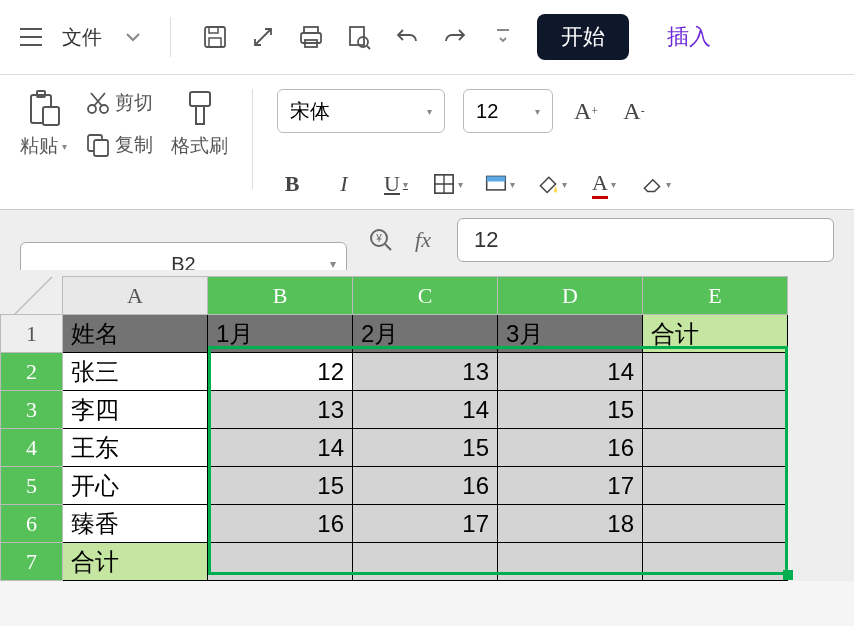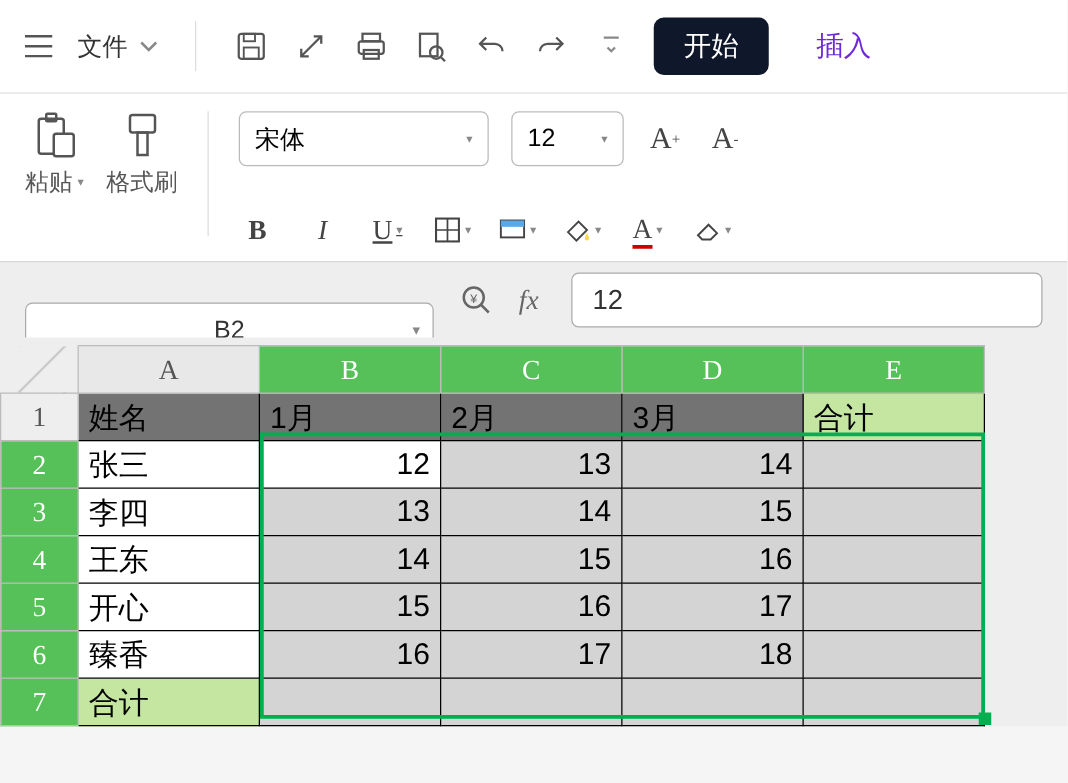--- a/index.html
+++ b/index.html
@@ -1,33 +1,33 @@
 <!DOCTYPE html>
 <html><head>
 <meta charset="utf-8">
 <style>
 * { box-sizing: border-box; margin: 0; padding: 0; }
 body { font-family: "Microsoft YaHei", Arial, sans-serif; background: #f5f5f5; width: 854px; height: 626px; overflow: hidden; }
 
 .menubar { height: 75px; background: #fff; border-bottom: 1px solid #ddd; display: flex; align-items: center; padding: 0 20px; gap: 20px; }
-.menu-item { display: flex; align-items: center; gap: 10px; font-size: 20px; color: #333; cursor: pointer; }
+.menu-item { display: flex; align-items: center; gap: 24px; font-size: 20px; color: #333; cursor: pointer; }
 .menu-sep { width: 1px; height: 40px; background: #ddd; margin: 0 10px; }
 .icon-btn { width: 28px; height: 28px; display: flex; align-items: center; justify-content: center; color: #555; cursor: pointer; }
 .tab-active { background: #0f172a; color: #fff; padding: 8px 24px; border-radius: 8px; font-size: 22px; font-weight: 500; }
 .tab-item { font-size: 22px; color: #6d28d9; padding: 8px 18px; }
 
 .ribbon { height: 135px; background: #fff; border-bottom: 1px solid #ccc; display: flex; padding: 14px 20px 10px; gap: 24px; }
 .ribbon-group { display: flex; flex-direction: column; justify-content: space-between; align-items: center; }
 .ribbon-row { display: flex; align-items: center; gap: 18px; }
 .ribbon-label { font-size: 19px; color: #555; display: flex; align-items: center; gap: 4px; }
 .big-icon { width: 38px; height: 38px; display: flex; align-items: center; justify-content: center; color: #555; }
 .ribbon-sep { width: 1px; height: 100px; background: #ddd; }
 
 .font-select { height: 44px; border: 1px solid #bbb; border-radius: 6px; display: flex; align-items: center; padding: 0 12px; font-size: 20px; background: #fff; justify-content: space-between; }
-.font-name { width: 200px; }
+.font-name { width: 168px; }
 .font-size { width: 90px; }
 
 .fmt-row { display: flex; gap: 22px; align-items: center; margin-top: 14px; }
 .fmt-btn { width: 30px; height: 30px; display: flex; align-items: center; justify-content: center; font-size: 22px; color: #444; font-family: Georgia, serif; }
 
 .formula-bar { height: 60px; display: flex; align-items: center; padding: 12px 20px; gap: 20px; background: #eee; }
 .name-box { width: 327px; height: 44px; background: #fff; border: 1px solid #aaa; border-radius: 6px; display: flex; align-items: center; justify-content: center; font-size: 20px; position: relative; color: #333; margin-top: 48px; }
 .name-box-dd { position: absolute; right: 10px; color: #888; font-size: 12px; }
 .fx-input { flex: 1; height: 44px; background: #fff; border: 1px solid #aaa; border-radius: 6px; padding: 0 16px; font-size: 22px; color: #333; display: flex; align-items: center; }
 
@@ -121,20 +121,37 @@
               <rect x="4" y="6" width="20" height="28" rx="2" fill="none" stroke="#555" stroke-width="2"></rect>
               <rect x="10" y="2" width="8" height="6" rx="1" fill="none" stroke="#555" stroke-width="2"></rect>
               <rect x="16" y="18" width="16" height="18" rx="2" fill="#fff" stroke="#555" stroke-width="2"></rect>
             </svg>
         </div>
         <div class="ribbon-label">
             <span>粘贴</span>
             <span class="dd-arrow">▾</span>
           </div>
       </div>
+      <div style="display:flex;flex-direction:column;gap:16px">
+        <div class="ribbon-label">
+          <svg width="26" height="26" viewBox="0 0 26 26">
+              <circle cx="7" cy="19" r="4" fill="none" stroke="#555" stroke-width="1.8"></circle>
+              <circle cx="19" cy="19" r="4" fill="none" stroke="#555" stroke-width="1.8"></circle>
+              <path d="M9 16L20 3M17 16L6 3" stroke="#555" stroke-width="1.8"></path>
+            </svg>
+          <span>剪切</span>
+        </div>
+        <div class="ribbon-label">
+          <svg width="26" height="26" viewBox="0 0 26 26">
+              <rect x="3" y="3" width="14" height="16" rx="2" fill="none" stroke="#555" stroke-width="1.8"></rect>
+              <rect x="9" y="8" width="14" height="16" rx="2" fill="#fff" stroke="#555" stroke-width="1.8"></rect>
+            </svg>
+          <span>复制</span>
+        </div>
+      </div>
       <div style="display:flex;flex-direction:column;align-items:center;gap:6px">
         <div class="big-icon">
           <svg width="32" height="38" viewBox="0 0 32 38">
               <rect x="6" y="3" width="20" height="14" rx="2" fill="none" stroke="#555" stroke-width="2"></rect>
               <rect x="12" y="17" width="8" height="18" fill="none" stroke="#555" stroke-width="2"></rect>
             </svg>
         </div>
         <div class="ribbon-label">格式刷</div>
       </div>
     </div>

